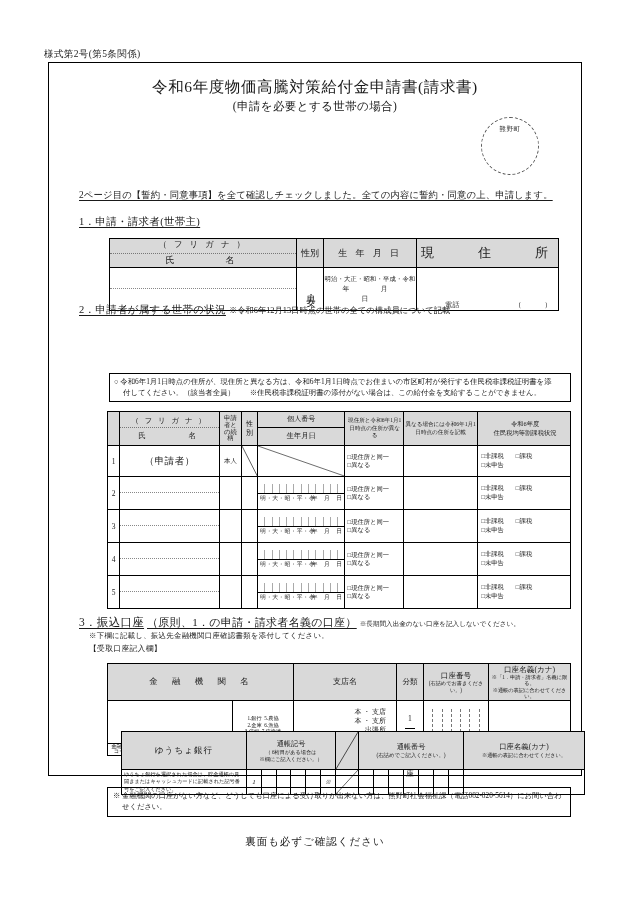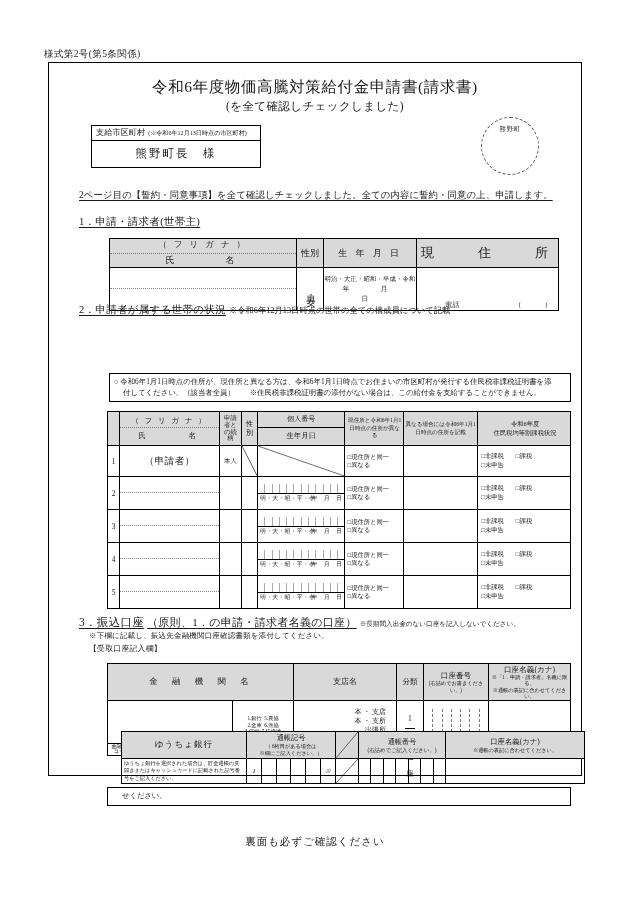--- a/index.html
+++ b/index.html
@@ -118,29 +118,22 @@
 <body>
 
 <div class="page">
 
   <div class="form-no">様式第2号(第5条関係)</div>
 
   <div class="frame">
   <div class="inner">
 
     <div class="title">令和6年度物価高騰対策給付金申請書(請求書)</div>
-    <div class="subtitle">(を全て確認しチェックしました)</div>
-
-    <div class="muni">
-      <div class="muni-head">
-        <span class="lbl">支給市区町村</span>
-        <span class="note">(※令和6年12月13日時点の市区町村)</span>
-      </div>
-      <div class="muni-body">熊野町長　様</div>
-    </div>
+    <div class="subtitle">(申請を必要とする世帯の場合)</div>
+
 
     <div class="stamp">
       <span>熊野町</span>
     </div>
 
     <div class="pledge">2ページ目の【誓約・同意事項】を全て確認しチェックしました。全ての内容に誓約・同意の上、申請します。</div>
 
     <div class="sec" style="left:30px;top:152px;">
       <span class="u">1．申請・請求者(世帯主)</span>
     </div>
@@ -479,21 +472,21 @@
         <td class="hd" style="width:86px;padding:1px;">
           <div style="font-size:7.2px;">通帳記号</div>
           <div style="font-size:5.2px;">（ 6桁目がある場合は</div>
           <div style="font-size:5.2px;">※欄にご記入ください。）</div>
         </td>
         <td class="hd diag" style="width:22px;">
           <svg viewBox="0 0 22 30" preserveAspectRatio="none">
                   <line x1="0" y1="30" x2="22" y2="0" stroke="#000" stroke-width="0.6"></line>
                 </svg>
         </td>
-        <td class="hd" style="width:84px;padding:1px;">
+        <td class="hd" style="width:84px;padding:10px;">
           <div style="font-size:7.2px;">通帳番号</div>
           <div style="font-size:5.4px;">(右詰めでご記入ください。)</div>
         </td>
         <td class="hd" style="padding:1px;">
           <div style="font-size:7.4px;">口座名義(カナ)</div>
           <div style="font-size:5.2px;">※通帳の表記に合わせてください。</div>
         </td>
       </tr>
       <tr>
         <td style="font-size:5.2px;text-align:left;padding:1px 2px;line-height:1.35;">ゆうちょ銀行を選択された場合は、貯金通帳の見開きまたはキャッシュカードに記載された記号番号をご記入ください。</td>
@@ -522,20 +515,21 @@
                   <i style="flex:1;border-right:1px solid #000;"></i>
             <i style="flex:1;"></i>
           </div>
         </td>
         <td></td>
       </tr>
     </tbody>
         </table>
 
     <div class="footnote">
+      <div>※ 金融機関の口座がない方など、どうしても口座による受け取りが出来ない方は、熊野町社会福祉課（電話082-820-5614）にお問い合わ</div>
       <div style="padding-left:9px;">せください。</div>
     </div>
 
     <div class="backside">裏面も必ずご確認ください</div>
 
   </div>
   </div>
 </div>
 
 </body></html>

